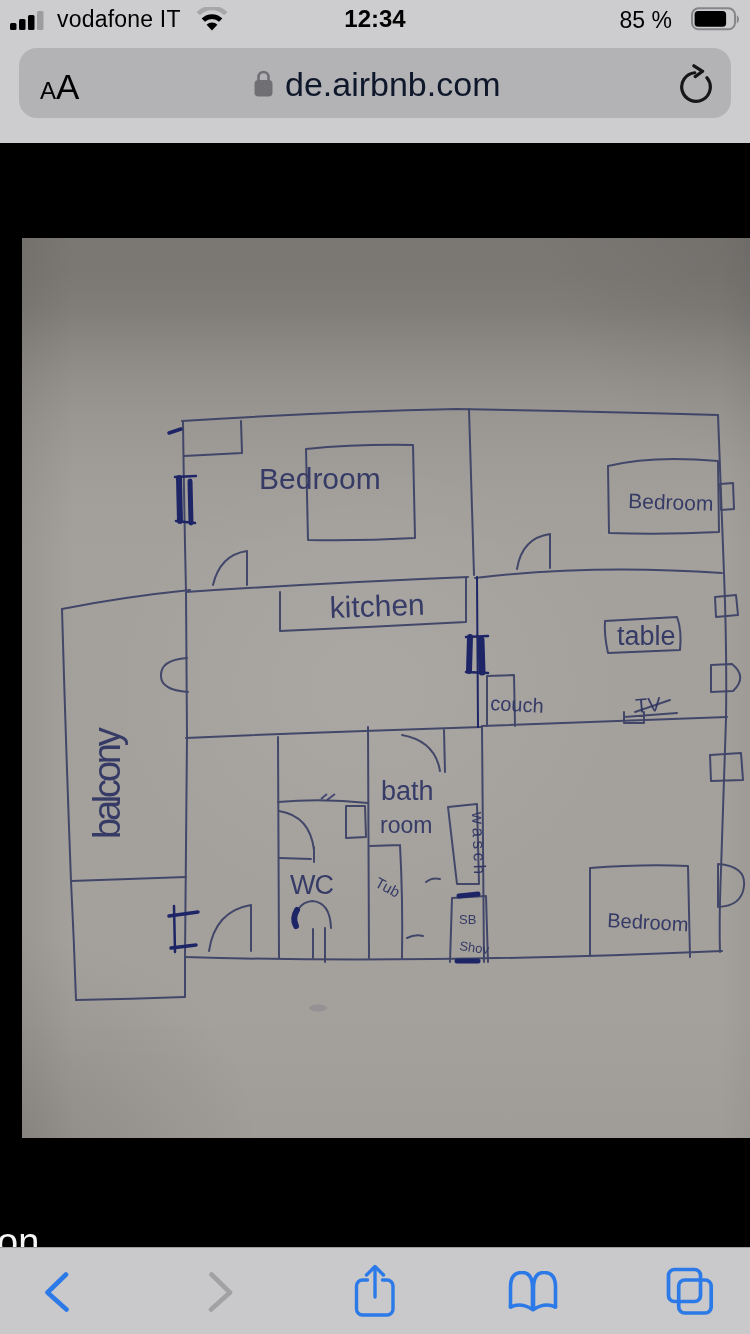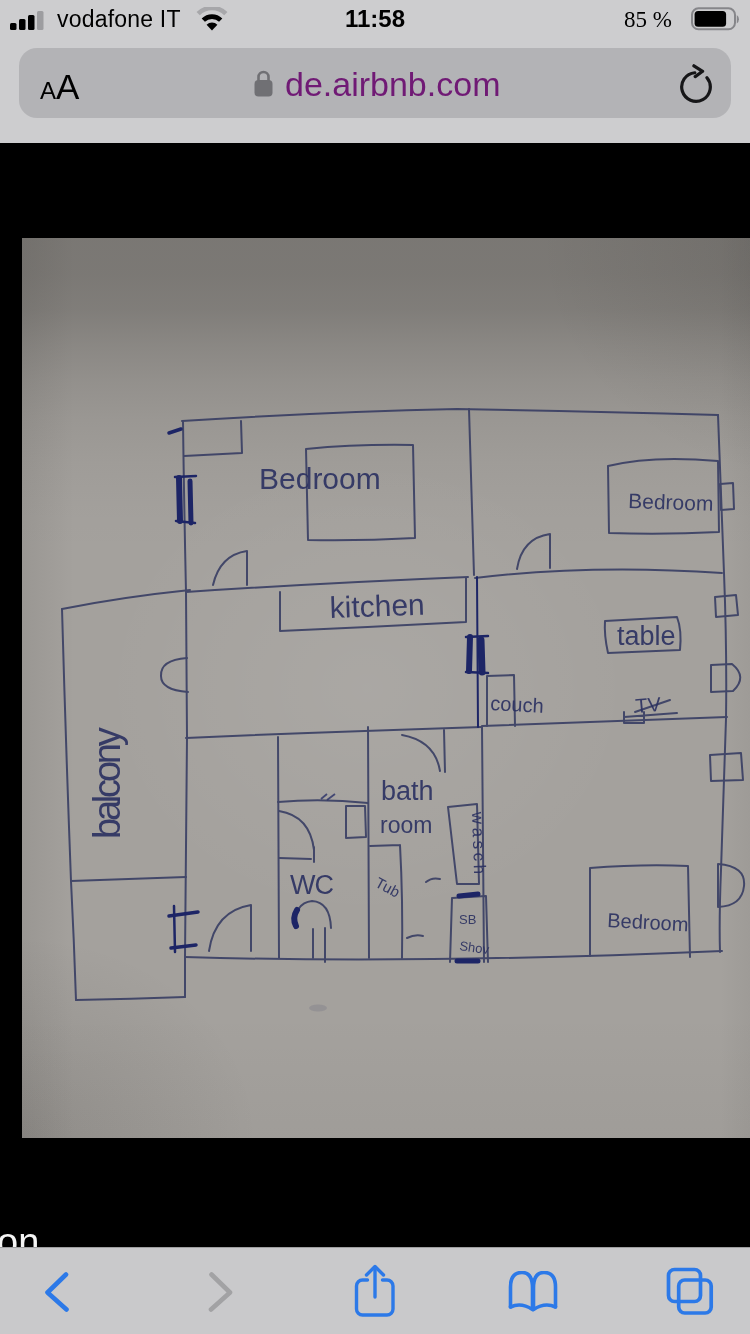--- a/index.html
+++ b/index.html
@@ -5,25 +5,25 @@
   html,body{margin:0;padding:0;}
   body{width:750px;height:1334px;overflow:hidden;font-family:"Liberation Sans",sans-serif;background:#000;}
   .abs{position:absolute;}
   #page{position:relative;width:750px;height:1334px;overflow:hidden;}
   
   #topbar{position:absolute;left:0;top:0;width:750px;height:143px;background:#cdcdcf;}
   #status{position:absolute;left:0;top:0;width:750px;height:44px;}
   .st-text{position:absolute;font-size:23px;color:#000;}
   #carrier{left:57px;top:6px;letter-spacing:0.2px;}
   #time{left:0;top:5px;width:750px;text-align:center;font-weight:bold;font-size:24px;}
-  #batt-pct{right:78px;top:7px;font-family:Liberation Serif, serif;}
+  #batt-pct{right:78px;top:7px;}
   #urlfield{position:absolute;left:19px;top:48px;width:712px;height:70px;background:#b3b3b6;border-radius:18px;}
   #aa{position:absolute;left:40px;top:67px;font-size:35px;color:#000000;}
   #aa .small{font-size:24px;}
-  #domain{position:absolute;left:285px;top:65px;font-size:34px;color:#701a75;}
+  #domain{position:absolute;left:285px;top:65px;font-size:34px;color:#0f172a;}
   
   #photo{position:absolute;left:0;top:238px;width:750px;height:900px;
     background:
       linear-gradient(180deg, rgba(25,23,20,0.30) 0%, rgba(25,23,20,0.295) 4%, rgba(25,23,20,0.26) 8%, rgba(25,23,20,0.185) 12%, rgba(25,23,20,0.12) 16%, rgba(25,23,20,0.075) 20%, rgba(25,23,20,0.035) 25%, rgba(25,23,20,0.012) 30%, rgba(25,23,20,0) 35%),
       linear-gradient(0deg, rgba(20,18,15,0.03) 0%, rgba(20,18,15,0) 14%),
       radial-gradient(ellipse 55% 40% at 46% 50%, rgba(255,255,255,0.07), rgba(255,255,255,0) 65%),
       linear-gradient(90deg, rgba(20,18,15,0.07) 0%, rgba(20,18,15,0) 7%, rgba(20,18,15,0) 93%, rgba(20,18,15,0.07) 100%),
       radial-gradient(ellipse 45% 32% at 0% 100%, rgba(20,18,15,0.12), rgba(20,18,15,0) 70%),
       radial-gradient(ellipse 50% 38% at 104% 0%, rgba(20,18,15,0.10), rgba(20,18,15,0) 70%),
       #a4a19d; margin-left: 22px;}
@@ -45,21 +45,21 @@
         <rect x="18" y="7" width="6.5" height="15" rx="1.5" fill="#000"></rect>
         <rect x="27" y="3" width="6.5" height="19" rx="1.5" fill="#9d9da0"></rect>
       </svg>
       <div class="st-text" id="carrier">vodafone IT</div>
 
       <svg class="abs" style="left:196px;top:7px" width="32" height="25" viewBox="0 0 32 25">
         <path d="M2.2 6.7 a19.5 19.5 0 0 1 27.6 0" stroke="#a7a7aa" stroke-width="4.6" fill="none" stroke-linecap="butt"></path>
         <path d="M7.3 13.2 a12.3 12.3 0 0 1 17.4 0" stroke="#000" stroke-width="4.6" fill="none" stroke-linecap="butt"></path>
         <path d="M16 23.5 L10.6 17.8 a7.6 7.6 0 0 1 10.8 0 Z" fill="#000"></path>
       </svg>
-      <div class="st-text" id="time">11:58</div>
+      <div class="st-text" id="time">12:34</div>
       <div class="st-text" id="batt-pct">85 %</div>
 
       <svg class="abs" style="left:691px;top:7px" width="50" height="24" viewBox="0 0 50 24">
         <rect x="1" y="1.3" width="43" height="21" rx="6.5" stroke="#86868a" stroke-width="2" fill="none"></rect>
         <rect x="3.6" y="3.9" width="31.5" height="15.8" rx="3.5" fill="#000"></rect>
         <path d="M45.8 8 a5.2 5.2 0 0 1 0 8.4 Z" fill="#86868a"></path>
       </svg>
     </div>
     <div id="urlfield"></div>
     <div id="aa"><span class="small">A</span>A</div>

